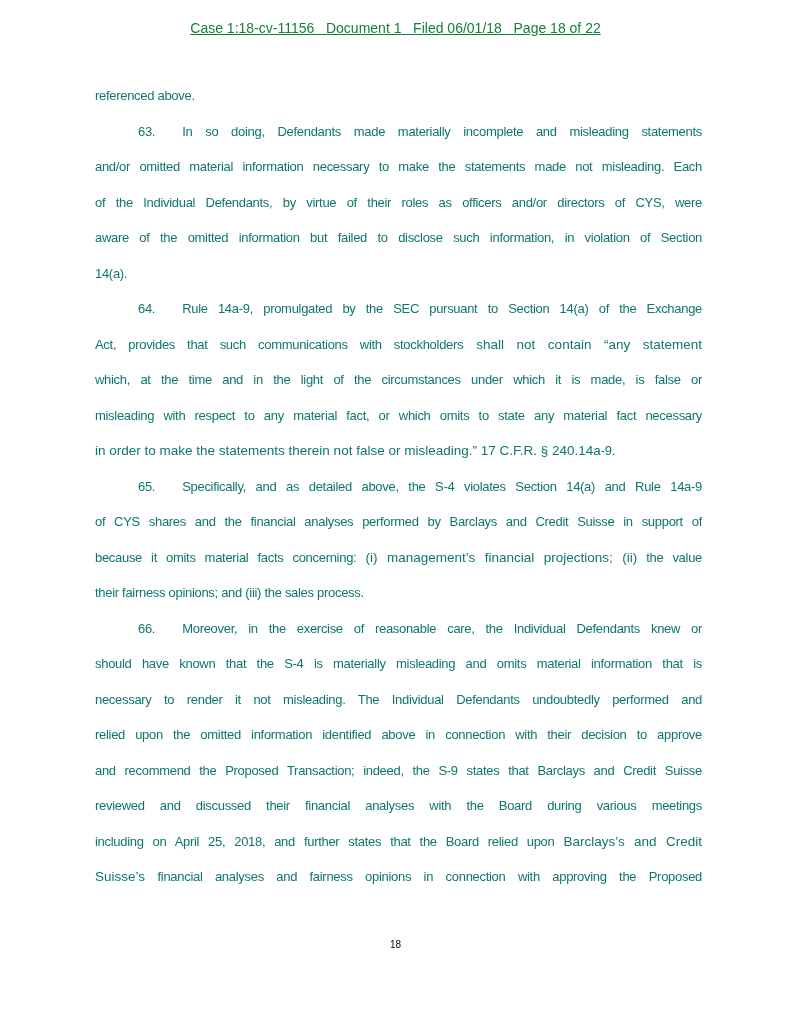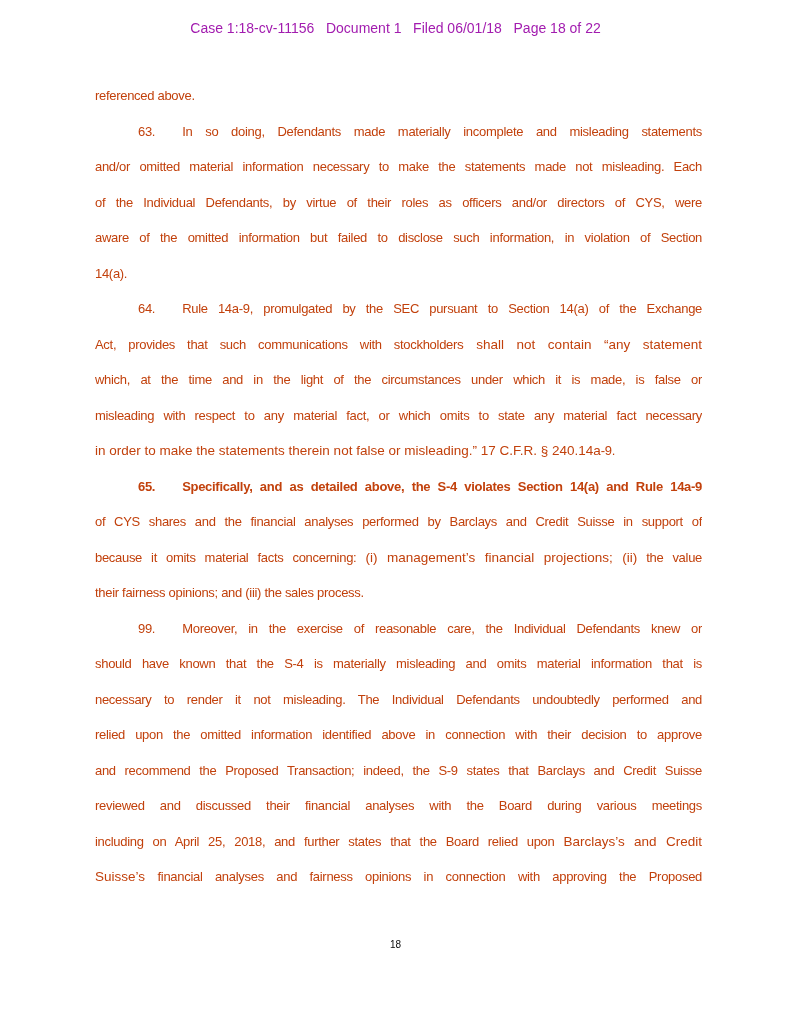--- a/index.html
+++ b/index.html
@@ -15,33 +15,34 @@
     position: absolute; inset: 0;
     background: #ffffff;
   }
   .doc-header {
     position: absolute;
     top: 14px; left: 0; right: 0;
     height: 28px; line-height: 28px;
     text-align: center;
     font-size: 14px;
     white-space: pre;
-    color: #a21caf;
+    color: #15803d;
+    text-decoration: underline;
   }
   .doc-body {
     position: absolute;
     left: 95px; top: 78px;
     width: 607px;
   }
   .line {
     height: 35.5px;
     line-height: 35.5px;
     font-size: 13px;
     overflow: hidden;
-    color: #c2410c;
+    color: #0f766e;
   }
   .line.justify {
     text-align: justify;
     text-align-last: justify;
   }
   .line.left {
     text-align: left;
     white-space: nowrap;
   }
   .seg-sans {
@@ -77,25 +78,25 @@
       <div class="line justify" style="padding-left: 43px;"><span class="seg-sans">63.</span><span class="gap" style="width: 27px;"></span><span class="seg-sans">In so doing, Defendants made materially incomplete and misleading statements</span></div>
       <div class="line justify"><span class="seg-sans">and/or omitted material information necessary to make the statements made not misleading. Each</span></div>
       <div class="line justify"><span class="seg-sans">of the Individual Defendants, by virtue of their roles as officers and/or directors of CYS, were</span></div>
       <div class="line justify"><span class="seg-sans">aware of the omitted information but failed to disclose such information, in violation of Section</span></div>
       <div class="line left"><span class="seg-sans">14(a).</span></div>
       <div class="line justify" style="padding-left: 43px;"><span class="seg-sans">64.</span><span class="gap" style="width: 27px;"></span><span class="seg-sans">Rule 14a-9, promulgated by the SEC pursuant to Section 14(a) of the Exchange</span></div>
       <div class="line justify"><span class="seg-sans">Act, provides that such communications with stockholder</span><span class="seg-serif">s shall not contain “any statement</span></div>
       <div class="line justify"><span class="seg-sans">which, at the time and in the light of the circumstances under which it is made, is false or</span></div>
       <div class="line justify"><span class="seg-sans">misleading with respect to any material fact, or which omits to state any material fact necessary</span></div>
       <div class="line left"><span class="seg-serif">in order to make the statements therein not false or misleading.” 17 C.F.R. § 240.14a</span><span class="seg-sans">-9.</span></div>
-      <div class="line justify" style="padding-left: 43px; font-weight: bold;"><span class="seg-sans">65.</span><span class="gap" style="width: 27px;"></span><span class="seg-sans">Specifically, and as detailed above, the S-4 violates Section 14(a) and Rule 14a-9</span></div>
+      <div class="line justify" style="padding-left: 43px;"><span class="seg-sans">65.</span><span class="gap" style="width: 27px;"></span><span class="seg-sans">Specifically, and as detailed above, the S-4 violates Section 14(a) and Rule 14a-9</span></div>
       <div class="line justify"><span class="seg-sans">of CYS shares and the financial analyses performed by Barclays and Credit Suisse in support of</span></div>
       <div class="line justify"><span class="seg-sans">because it omits material facts concerning: </span><span class="seg-serif">(i) management’s financial projections; (ii)</span><span class="seg-sans"> the value</span></div>
       <div class="line left"><span class="seg-sans">their fairness opinions; and (iii) the sales process.</span></div>
-      <div class="line justify" style="padding-left: 43px;"><span class="seg-sans">99.</span><span class="gap" style="width: 27px;"></span><span class="seg-sans">Moreover, in the exercise of reasonable care, the Individual Defendants knew or</span></div>
+      <div class="line justify" style="padding-left: 43px;"><span class="seg-sans">66.</span><span class="gap" style="width: 27px;"></span><span class="seg-sans">Moreover, in the exercise of reasonable care, the Individual Defendants knew or</span></div>
       <div class="line justify"><span class="seg-sans">should have known that the S-4 is materially misleading and omits material information that is</span></div>
       <div class="line justify"><span class="seg-sans">necessary to render it not misleading. The Individual Defendants undoubtedly performed and</span></div>
       <div class="line justify"><span class="seg-sans">relied upon the omitted information identified above in connection with their decision to approve</span></div>
       <div class="line justify"><span class="seg-sans">and recommend the Proposed Transaction; indeed, the S-9 states that Barclays and Credit Suisse</span></div>
       <div class="line justify"><span class="seg-sans">reviewed and discussed their financial analyses with the Board during various meetings</span></div>
       <div class="line justify"><span class="seg-sans">including on April 25, 2018, and further states that the Board relied upon </span><span class="seg-serif">Barclays’s and Credit</span></div>
       <div class="line justify"><span class="seg-serif">Suisse’s</span><span class="seg-sans"> financial analyses and fairness opinions in connection with approving the Proposed</span></div>
     </div>
 
   <div class="doc-footer">18</div>

